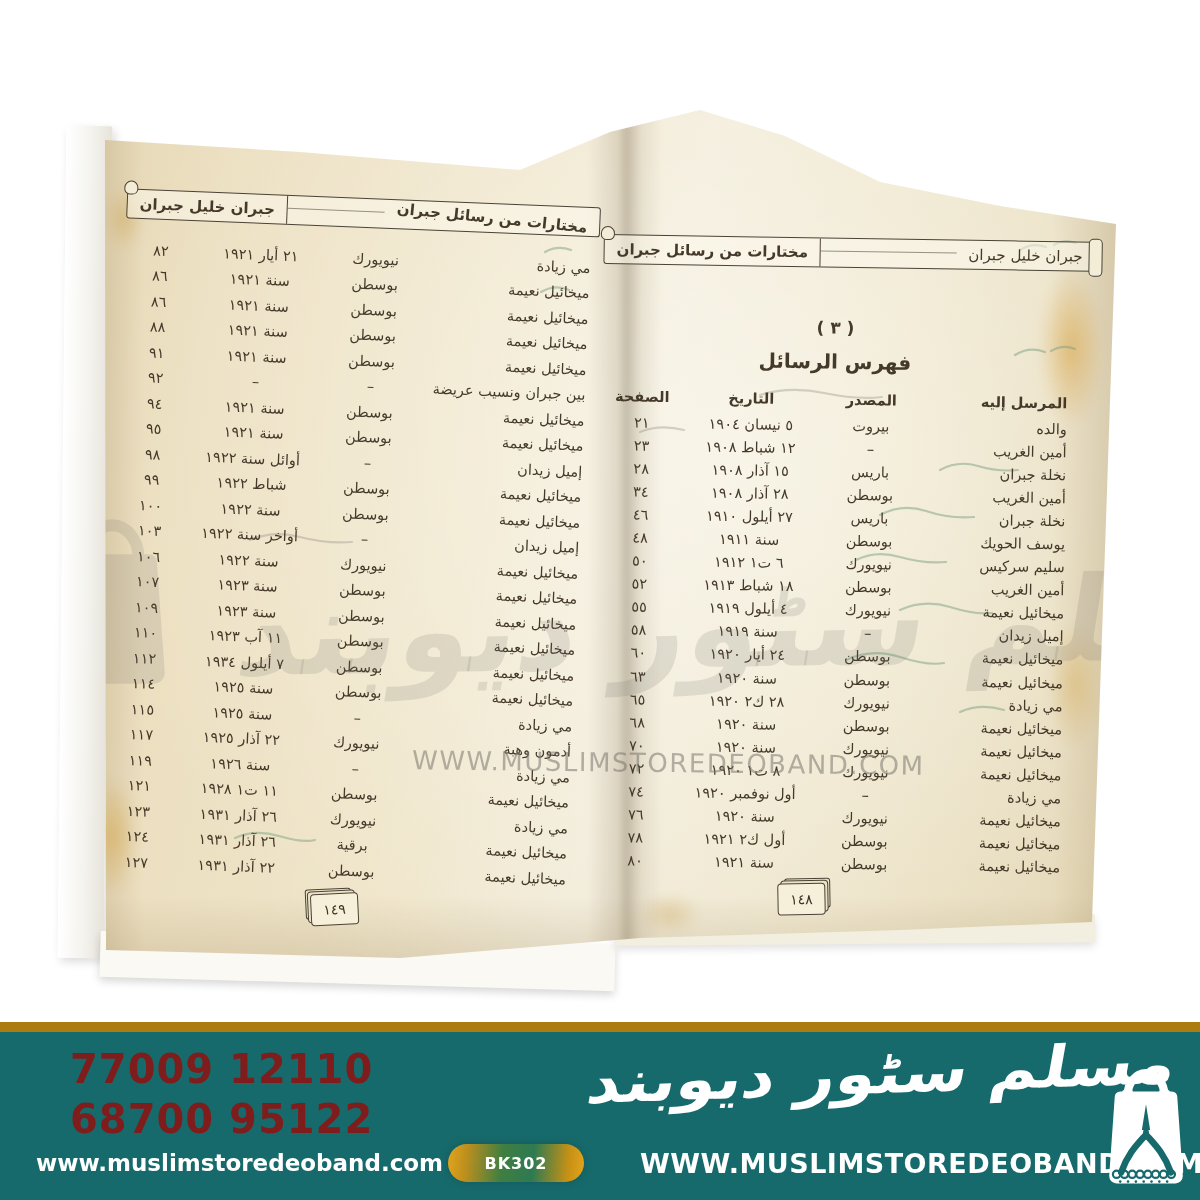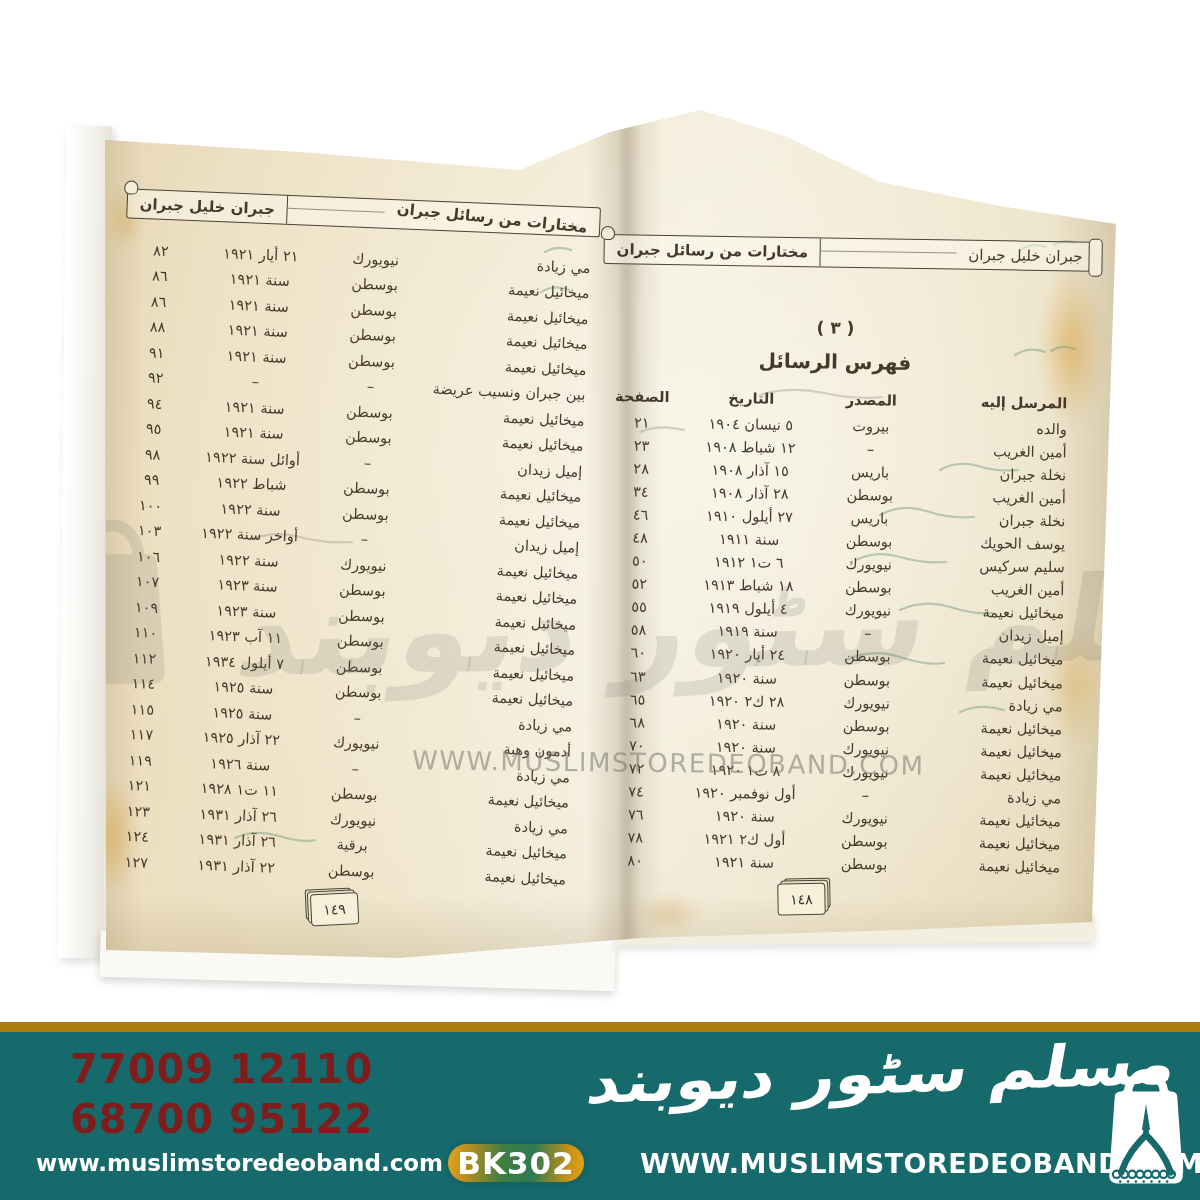--- a/index.html
+++ b/index.html
@@ -82,21 +82,21 @@
   .wm-bag{position:absolute;left:46px;top:466px;width:132px;height:236px;opacity:.13;}
   
   .banner{position:absolute;left:0;top:1022px;width:1200px;height:178px;}
   .goldline{position:absolute;left:0;top:0;width:1200px;height:10px;background:#ab7d10;}
   .teal{position:absolute;left:0;top:10px;width:1200px;height:168px;background:#176a6c;}
   .phone{position:absolute;color:#7f1d1d;font-weight:bold;font-size:40px;letter-spacing:1px;left:38px;margin-left:32px;}
   .ph1{top:24px;} .ph2{top:74px;}
   .url-lower{position:absolute;left:36px;top:128px;color:#fff;font-weight:bold;font-size:23px;}
   .sku-pill{position:absolute;left:448px;top:122px;width:136px;height:38px;border-radius:20px;
     background:linear-gradient(95deg,#e3a41c 0%,#bd8f1e 14%,#3f7e41 40%,#2e7a52 62%,#c79115 88%,#e3a41c 100%);
-    display:flex;align-items:center;justify-content:center;color:#fff;font-size:31px;letter-spacing:1px;
+    display:flex;align-items:center;justify-content:center;color:#fff;font-size:16px;letter-spacing:1px;
     font-weight:bold;box-shadow:0 0 10px rgba(0,0,0,.18);}
   .logo-callig{position:absolute;left:618px;top:18px;width:470px;text-align:center;color:#fff;
     font-size:58px;font-weight:bold;transform:skewX(-12deg) rotate(-2deg) scaleX(1.12);white-space:nowrap;}
   .url-upper{position:absolute;left:640px;top:126px;color:#fff;font-weight:bold;font-size:27px;
     letter-spacing:.5px;white-space:nowrap;}
   .bag{position:absolute;left:1100px;top:16px;width:92px;height:152px;}
 </style>
 </head>
 <body>
 

